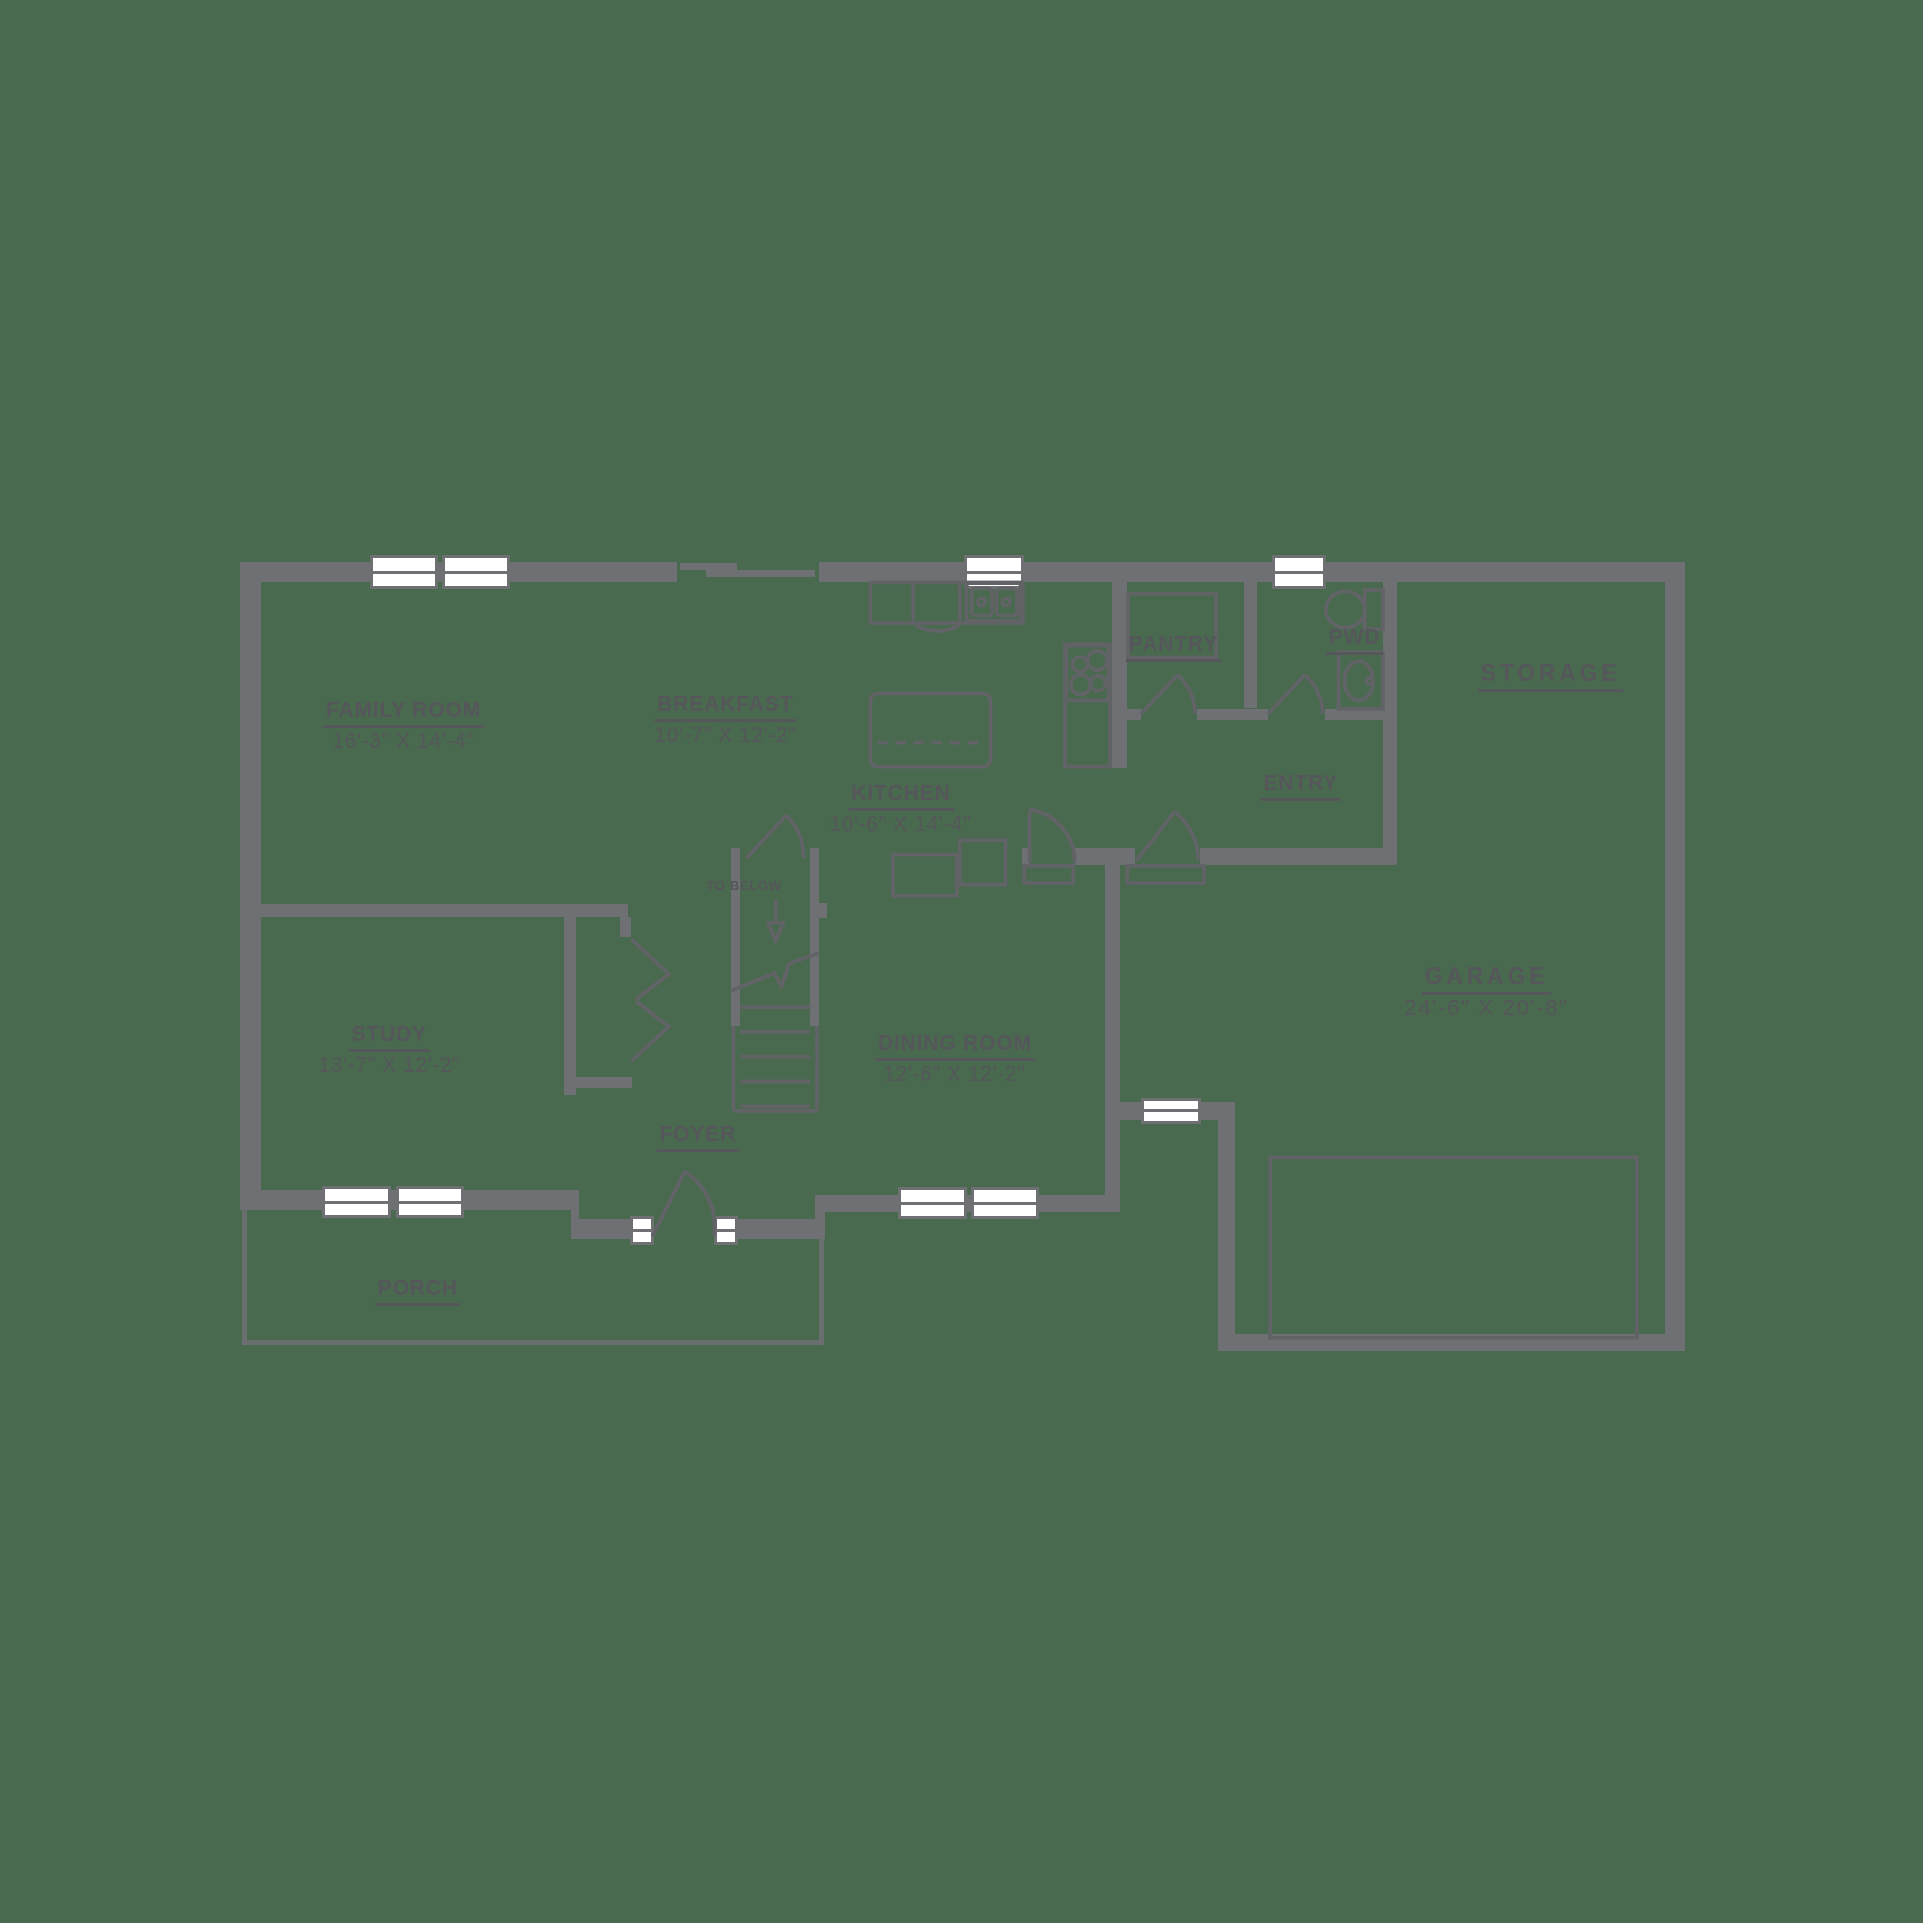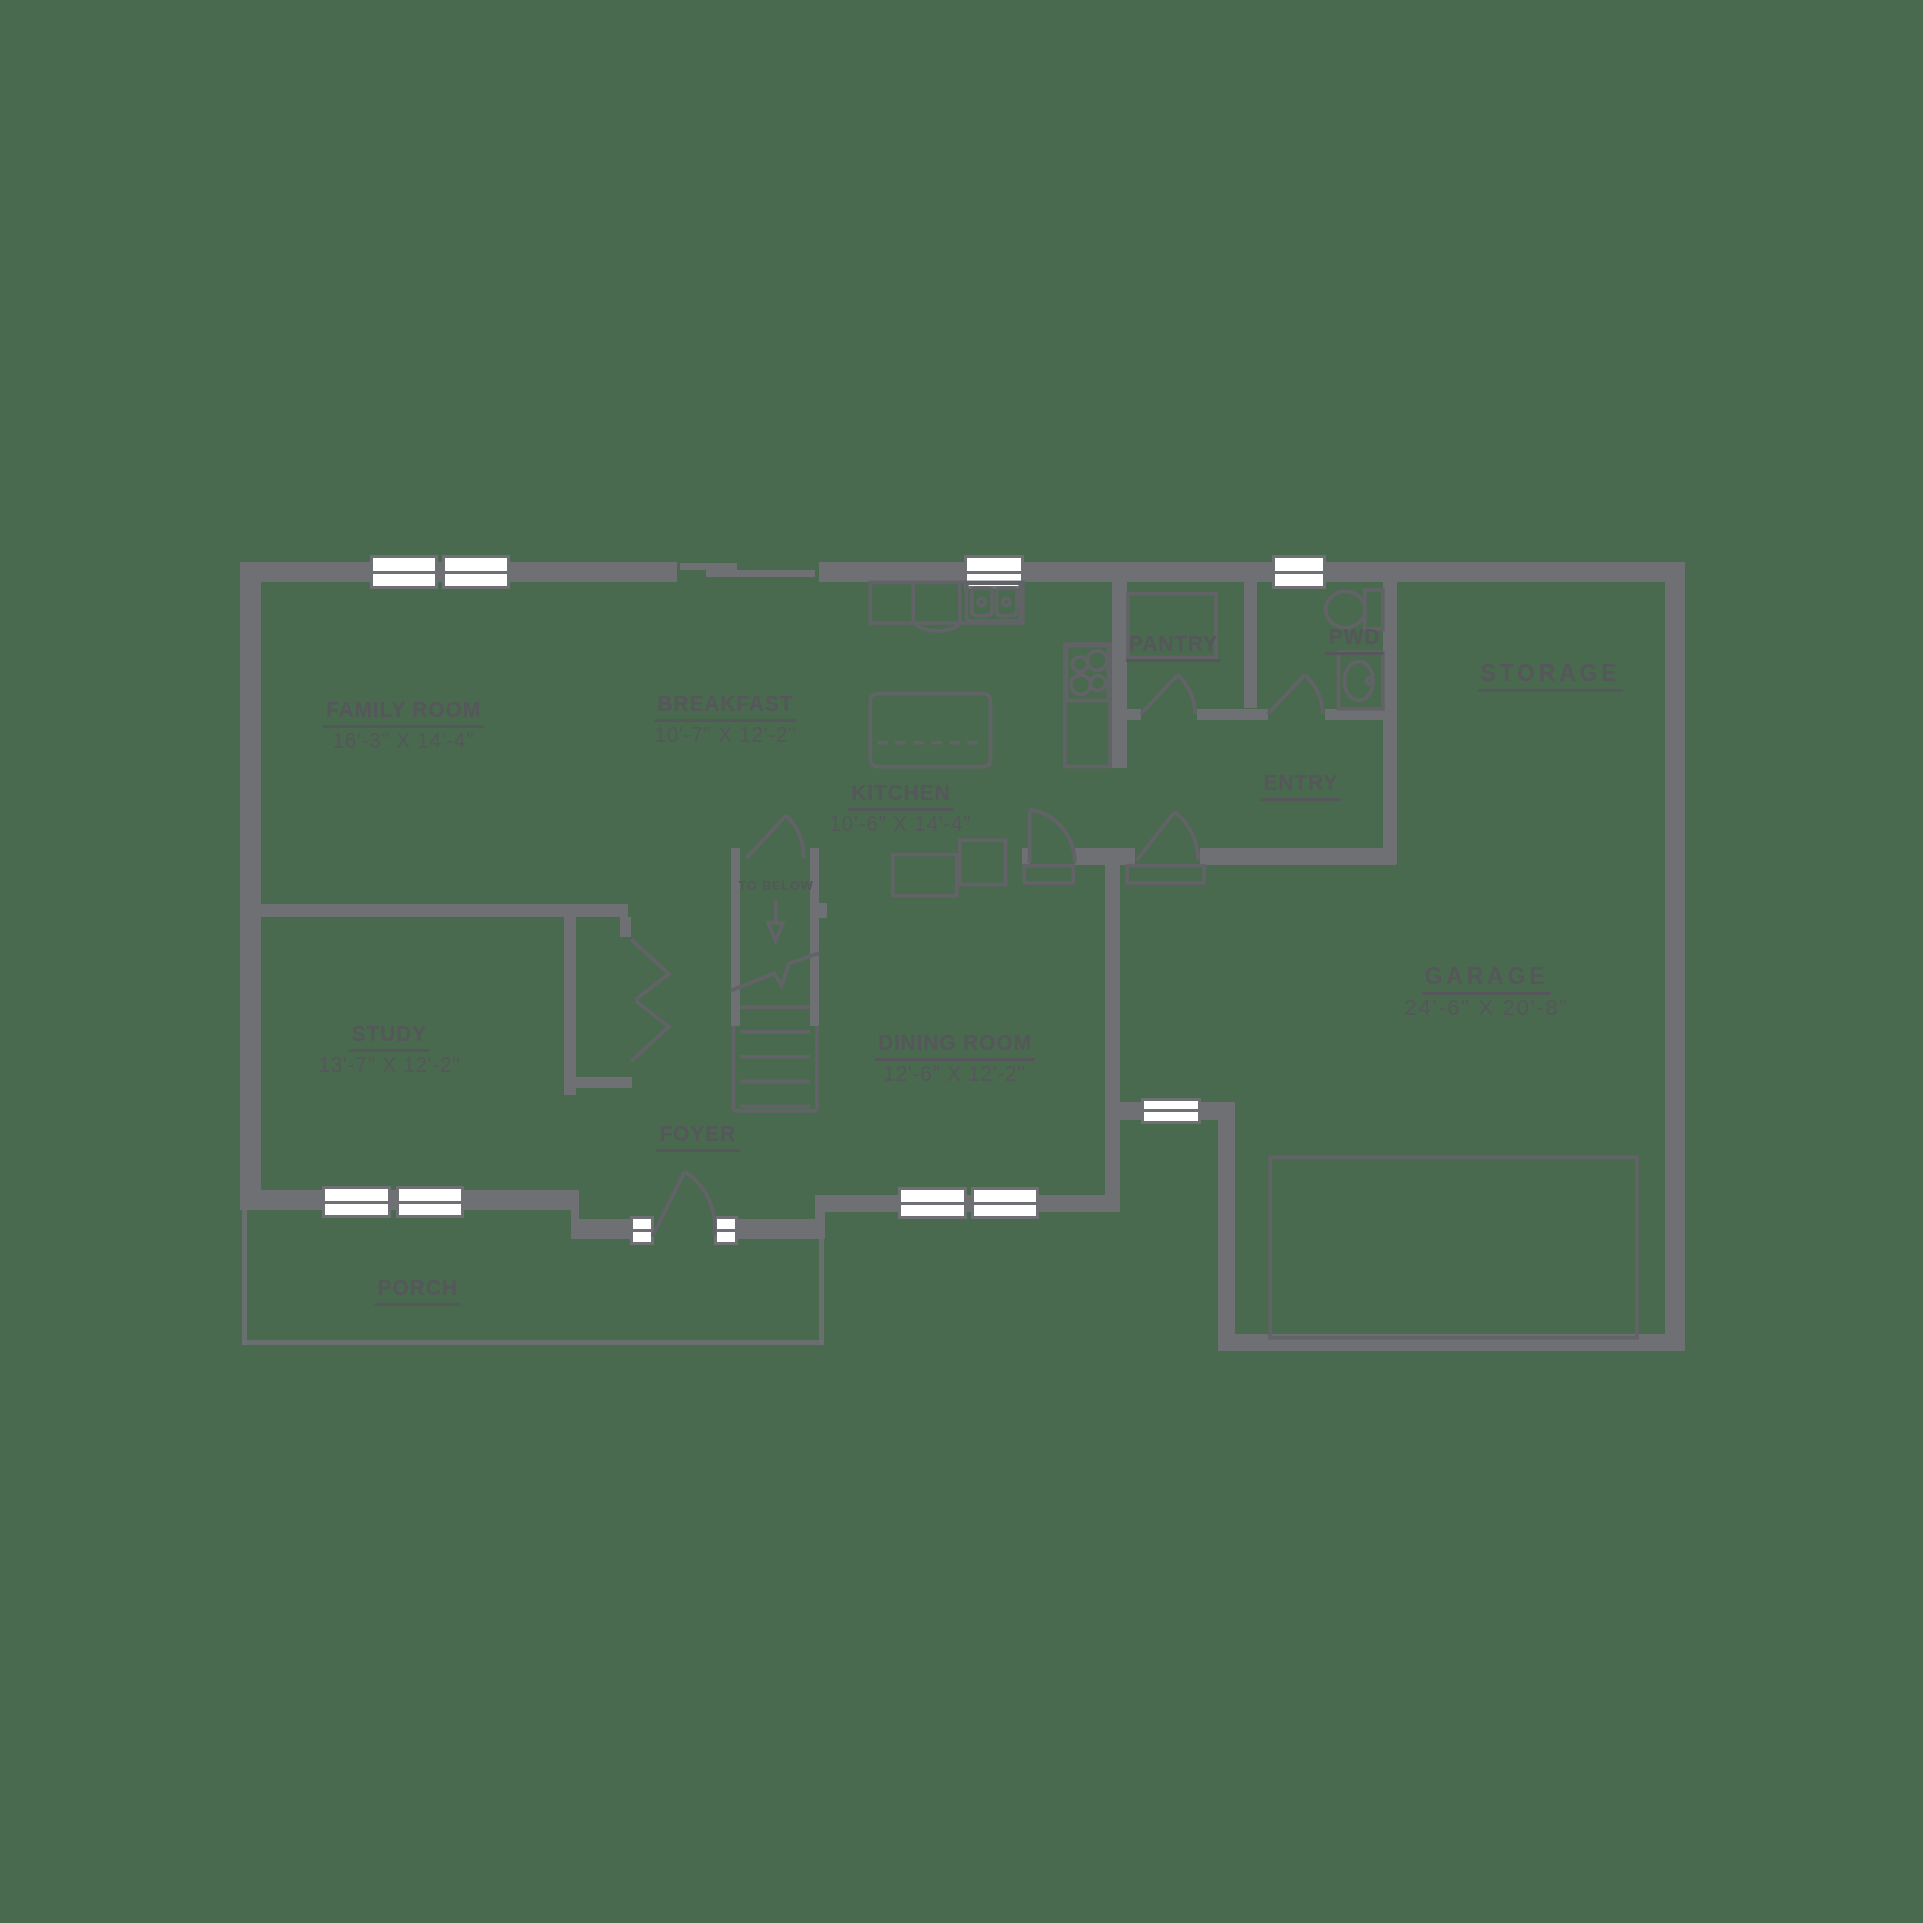--- a/index.html
+++ b/index.html
@@ -228,18 +228,18 @@
   <div class="lbl" style="left:1300px;top:770px;">
     <span class="room-name">ENTRY</span>
   </div>
   <div class="lbl rounded" style="left:1550px;top:660px;">
     <span class="room-name">STORAGE</span>
   </div>
   <div class="lbl rounded" style="left:1486px;top:963px;">
     <span class="room-name">GARAGE</span><br>
     <span class="room-dims">24'-6" X 20'-8"</span>
   </div>
-  <div class="lbl tiny" style="left:776px;top:878px;">
+  <div class="lbl tiny" style="left:744px;top:878px;">
     <span>TO BELOW</span>
   </div>
 
 </div>
 
 
 </body></html>

